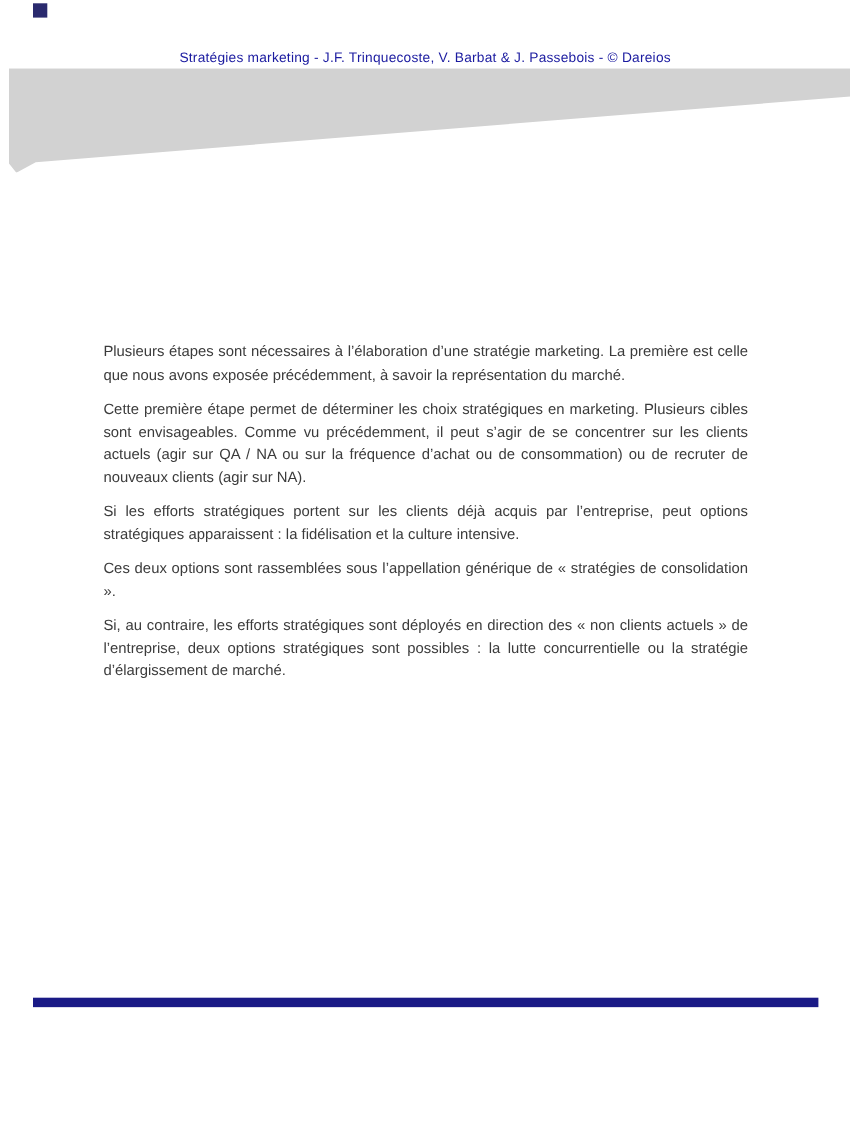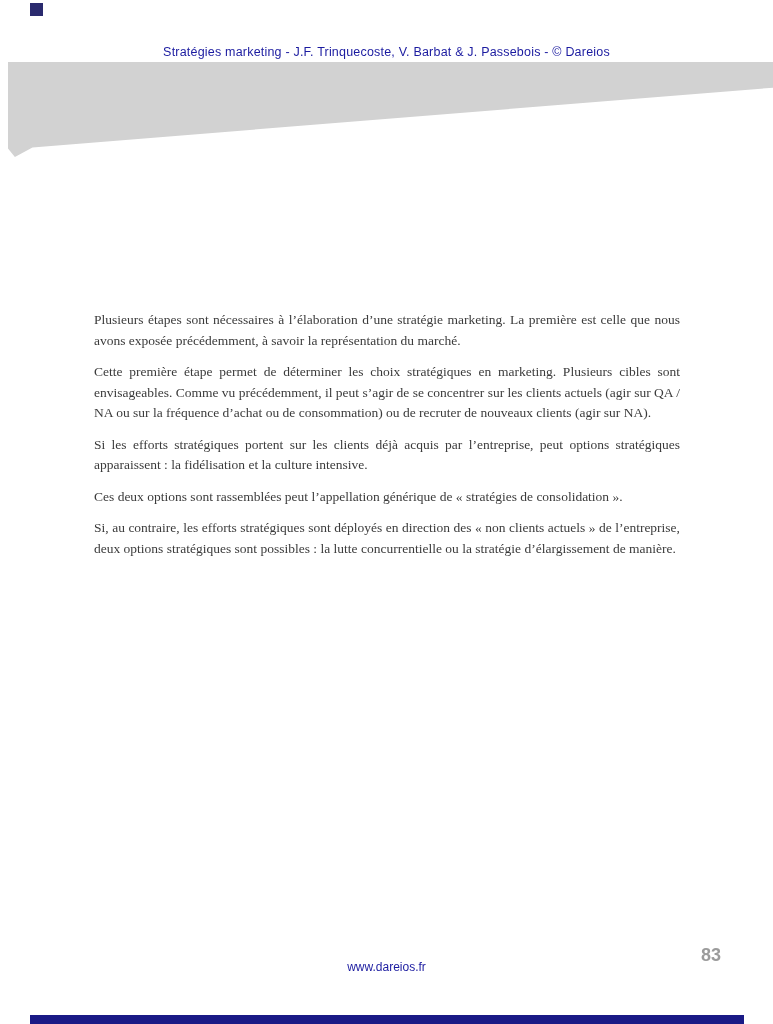--- a/index.html
+++ b/index.html
@@ -10,21 +10,21 @@
     --bar-navy: #1a1a86;
     --corner-navy: #2a2a6e;
   }
   * { margin: 0; padding: 0; box-sizing: border-box; }
   html, body { background: #ffffff; }
   body { font-family: "Liberation Sans", sans-serif; }
 
   .page {
     position: relative;
     width: 773px;
-    height: 1024px;
+    height: 916px;
     background: #ffffff;
     overflow: hidden;
   }
 
   .corner-square {
     position: absolute;
     left: 30px;
     top: 3px;
     width: 13px;
     height: 13px;
@@ -56,21 +56,21 @@
   .content {
     position: absolute;
     top: 310px;
     left: 94px;
     width: 586px;
     color: var(--body-text);
     font-size: 13.5px;
     line-height: 20.5px;
     text-align: justify;
   }
-  .content p { margin: 0 0 11px 0; font-family: Liberation Serif, serif; }
+  .content p { margin: 0 0 11px 0; }
 
   .footer-link {
     position: absolute;
     top: 960px;
     left: 0;
     width: 100%;
     text-align: center;
     color: var(--accent-blue);
     font-size: 12px;
     font-weight: normal;
@@ -104,22 +104,22 @@
   <div class="header">
     <span>Stratégies marketing - J.F. Trinquecoste, V. Barbat &amp; J. Passebois - © Dareios</span>
   </div>
 
   <div class="gray-band"></div>
 
   <main class="content">
     <p>Plusieurs étapes sont nécessaires à l’élaboration d’une stratégie marketing. La première est celle que nous avons exposée précédemment, à savoir la représentation du marché.</p>
     <p>Cette première étape permet de déterminer les choix stratégiques en marketing. Plusieurs cibles sont envisageables. Comme vu précédemment, il peut s’agir de se concentrer sur les clients actuels (agir sur QA / NA ou sur la fréquence d’achat ou de consommation) ou de recruter de nouveaux clients (agir sur NA).</p>
     <p>Si les efforts stratégiques portent sur les clients déjà acquis par l’entreprise, peut options stratégiques apparaissent : la fidélisation et la culture intensive.</p>
-    <p>Ces deux options sont rassemblées peut l’appellation générique de « stratégies de consolidation ».</p>
-    <p>Si, au contraire, les efforts stratégiques sont déployés en direction des « non clients actuels » de l’entreprise, deux options stratégiques sont possibles : la lutte concurrentielle ou la stratégie d’élargissement de manière.</p>
+    <p>Ces deux options sont rassemblées sous l’appellation générique de « stratégies de consolidation ».</p>
+    <p>Si, au contraire, les efforts stratégiques sont déployés en direction des « non clients actuels » de l’entreprise, deux options stratégiques sont possibles : la lutte concurrentielle ou la stratégie d’élargissement de marché.</p>
   </main>
 
   <div class="footer-link">www.dareios.fr</div>
 
   <div class="page-number">83</div>
 
   <div class="bottom-bar"></div>
 
 </div>
 

